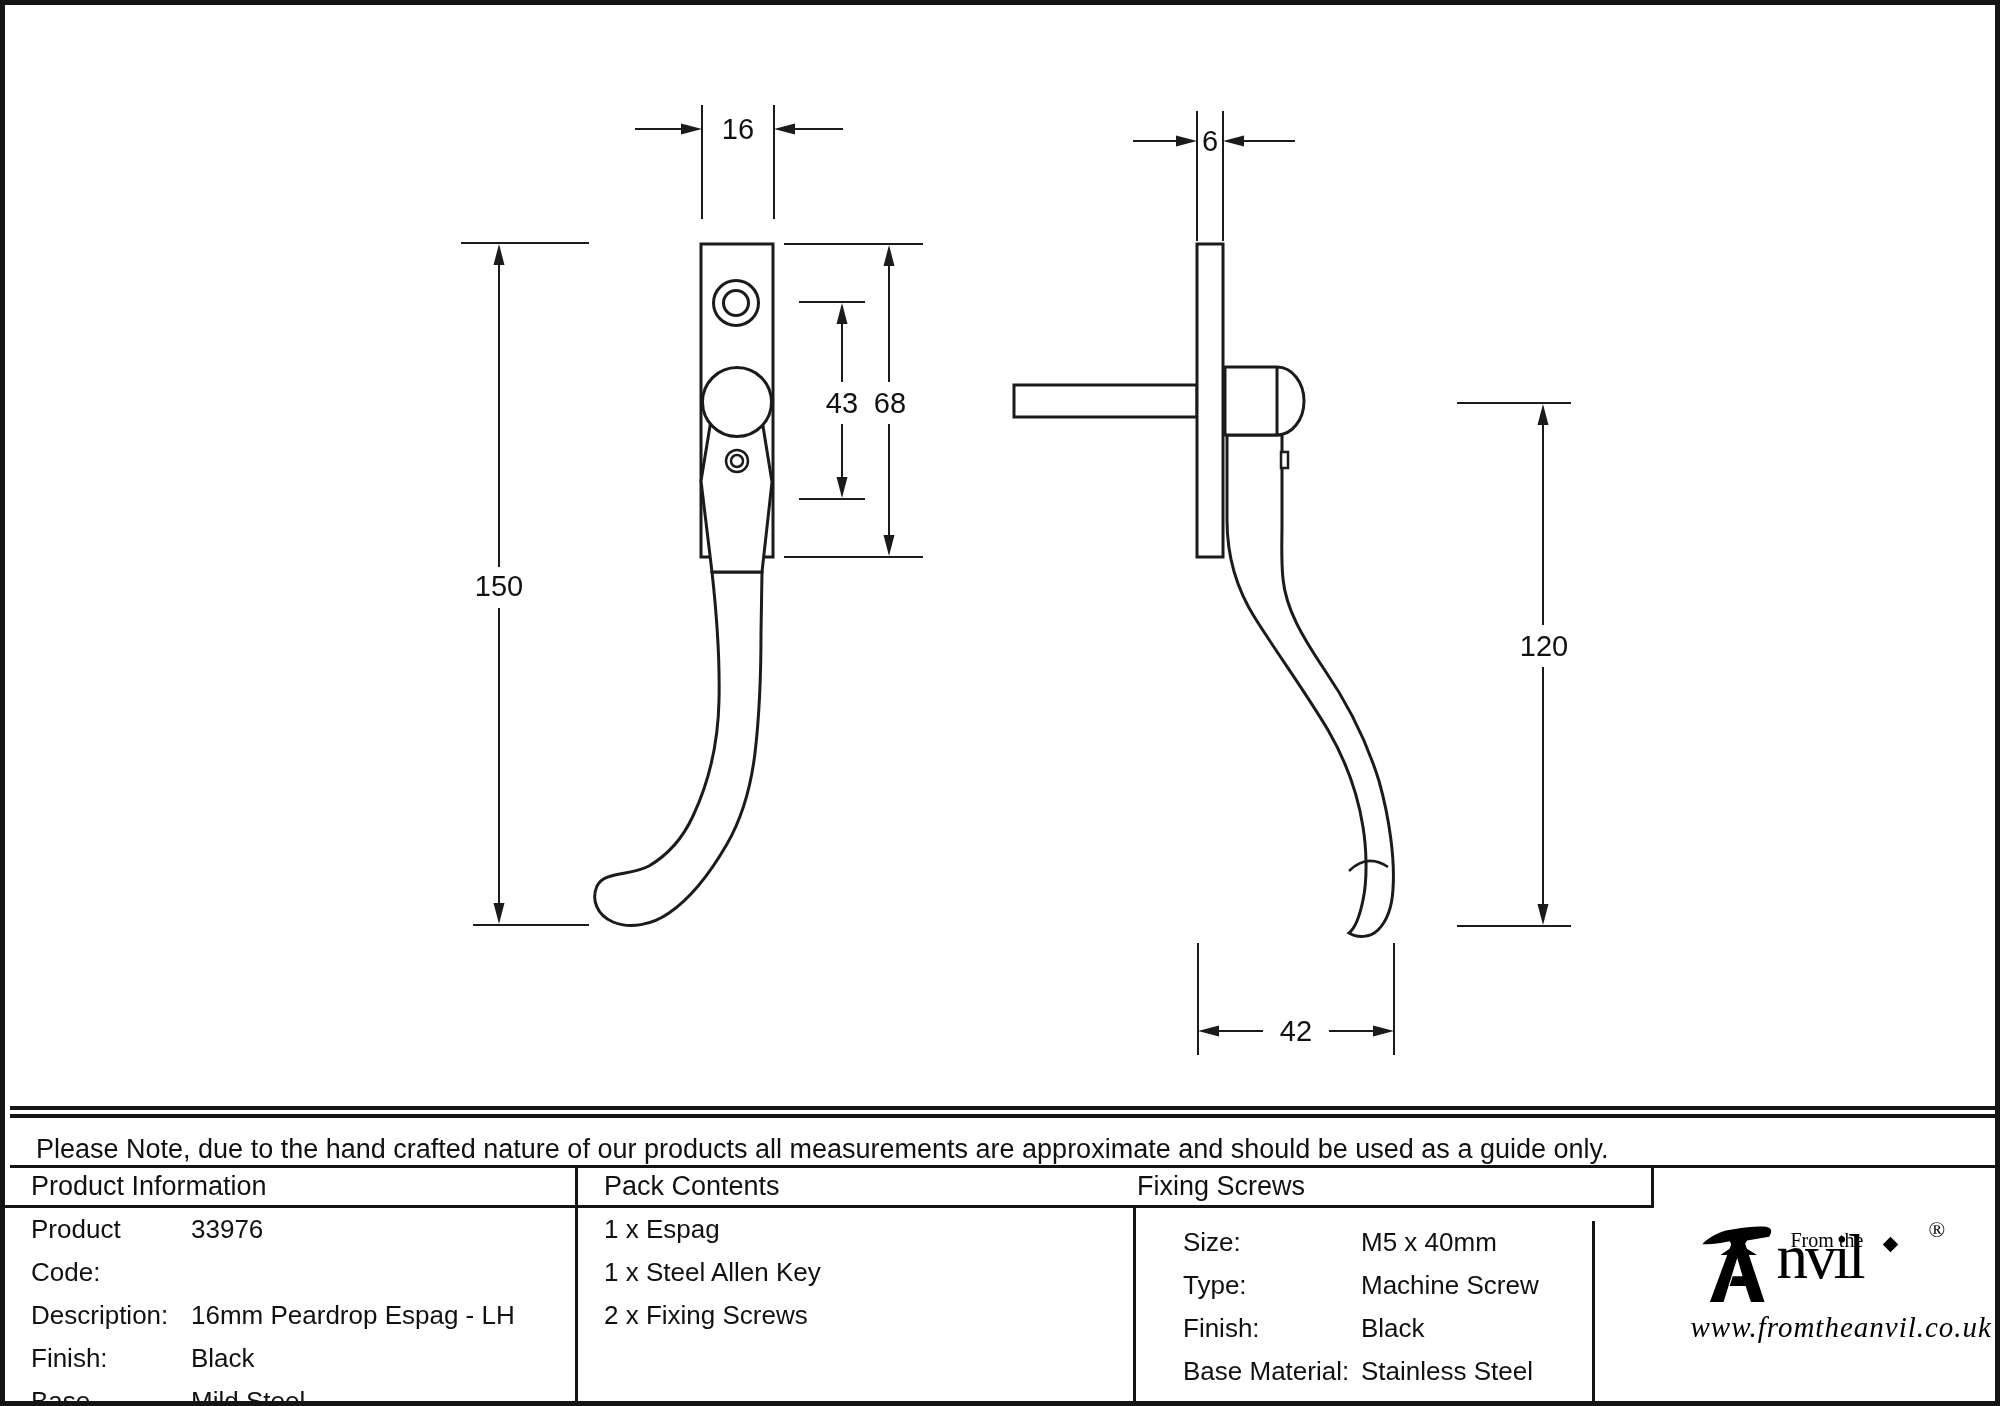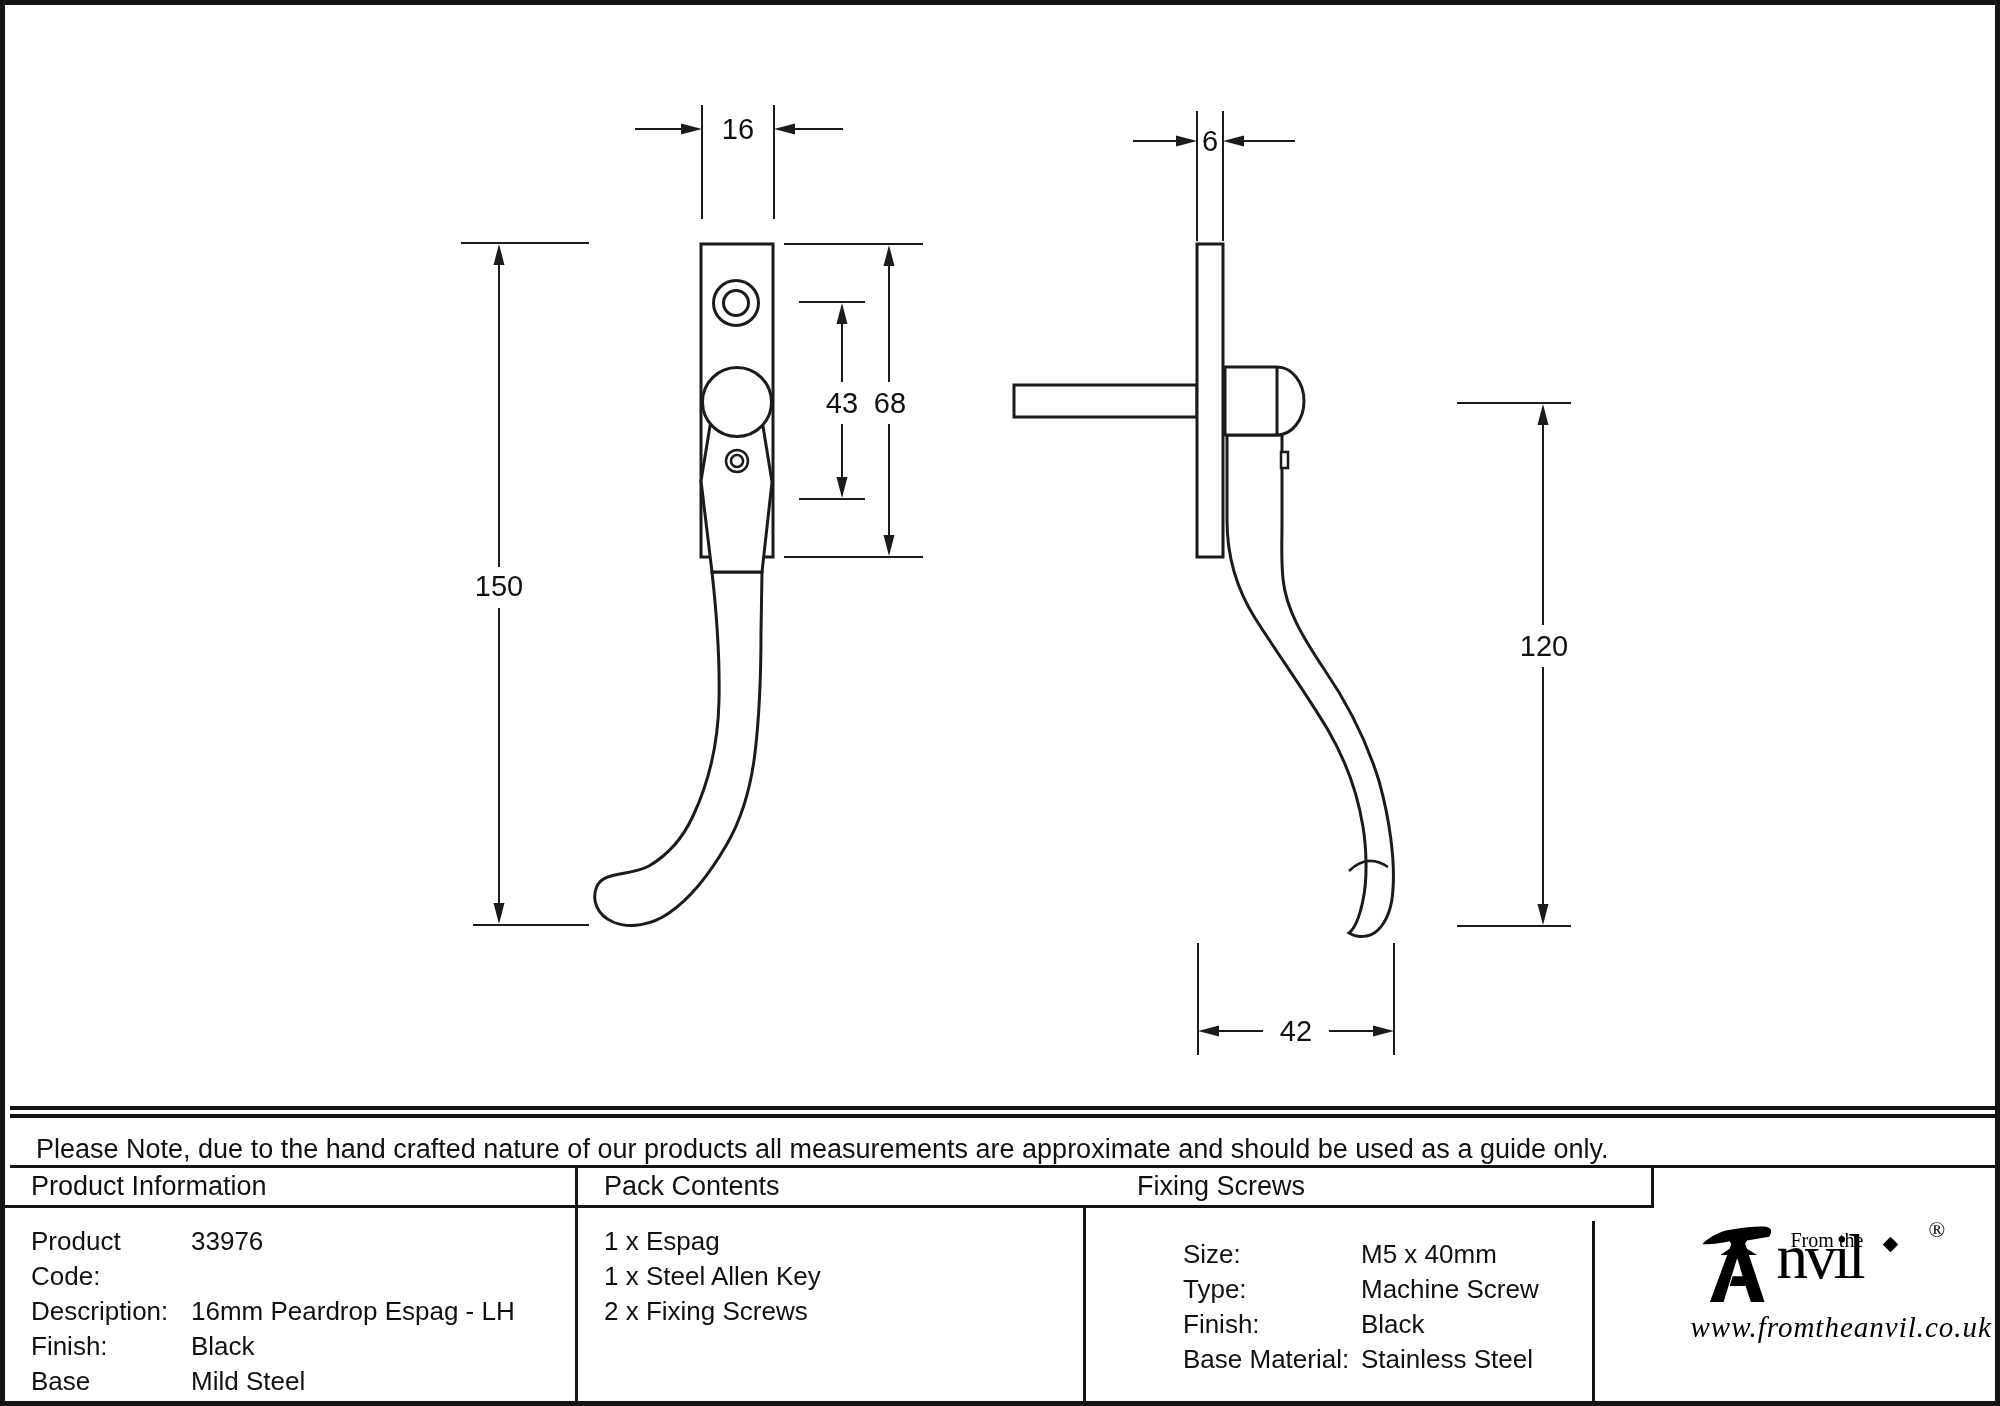--- a/index.html
+++ b/index.html
@@ -11,26 +11,26 @@
   .drawing-area{position:absolute;left:5px;top:5px;width:1990px;height:1096px;border-bottom:4px solid #141414;}
   .drawing-area svg{display:block;}
   
   .note-row{
     position:absolute;left:5px;top:1109px;width:1990px;height:54px;
     box-sizing:border-box;border-top:4px solid #141414;border-bottom:3px solid #141414;
     display:flex;align-items:flex-end;padding-left:26px;font-size:27px;
   }
   
   .hdr{position:absolute;top:1163px;height:40px;box-sizing:border-box;border-right:3px solid #141414;border-bottom:3px solid #141414;display:flex;align-items:center;padding-left:26px;font-size:27px;background:#fff;}
-  .cell{position:absolute;top:1203px;height:198px;box-sizing:border-box;border-right:3px solid #141414;padding:16px 0 0 26px;font-size:26px;line-height:35px;background:#fff;}
+  .cell{position:absolute;top:1203px;height:198px;box-sizing:border-box;border-right:3px solid #141414;padding:0 0 0 26px;font-size:26px;line-height:43px;background:#fff;}
   .hdr-1{left:0px;width:573px;}
   .hdr-2{left:573px;width:643px;}
   .hdr-3{left:1106px;width:543px;}
   .cell-1{left:0px;width:573px;}
-  .cell-2{left:573px;width:508px;}
+  .cell-2{left:573px;width:558px;}
   .cell-3{left:1152px;width:438px;margin-top:13px;}
   .kv{display:flex;}
   .kv .k{width:160px;flex:0 0 auto;}
   .cell-3 .kv .k{width:178px;}
   
   .logo-cell{position:absolute;left:1649px;top:1163px;width:341px;height:238px;background:#fff;}
   .logo-box{position:absolute;left:50%;top:50%;width:256px;height:124px;margin-left:-128px;margin-top:-64px;}
   .logo-prefix{position:absolute;left:94px;top:6px;font-family:"Liberation Serif",serif;font-size:20px;color:#000;}
   .logo-diamond{position:absolute;left:188px;top:16px;width:11px;height:11px;background:#000;transform:rotate(45deg);}
   .logo-nvil{position:absolute;left:80px;top:-14px;font-family:"Liberation Serif",serif;font-size:63px;line-height:97px;letter-spacing:-3px;color:#000;}

